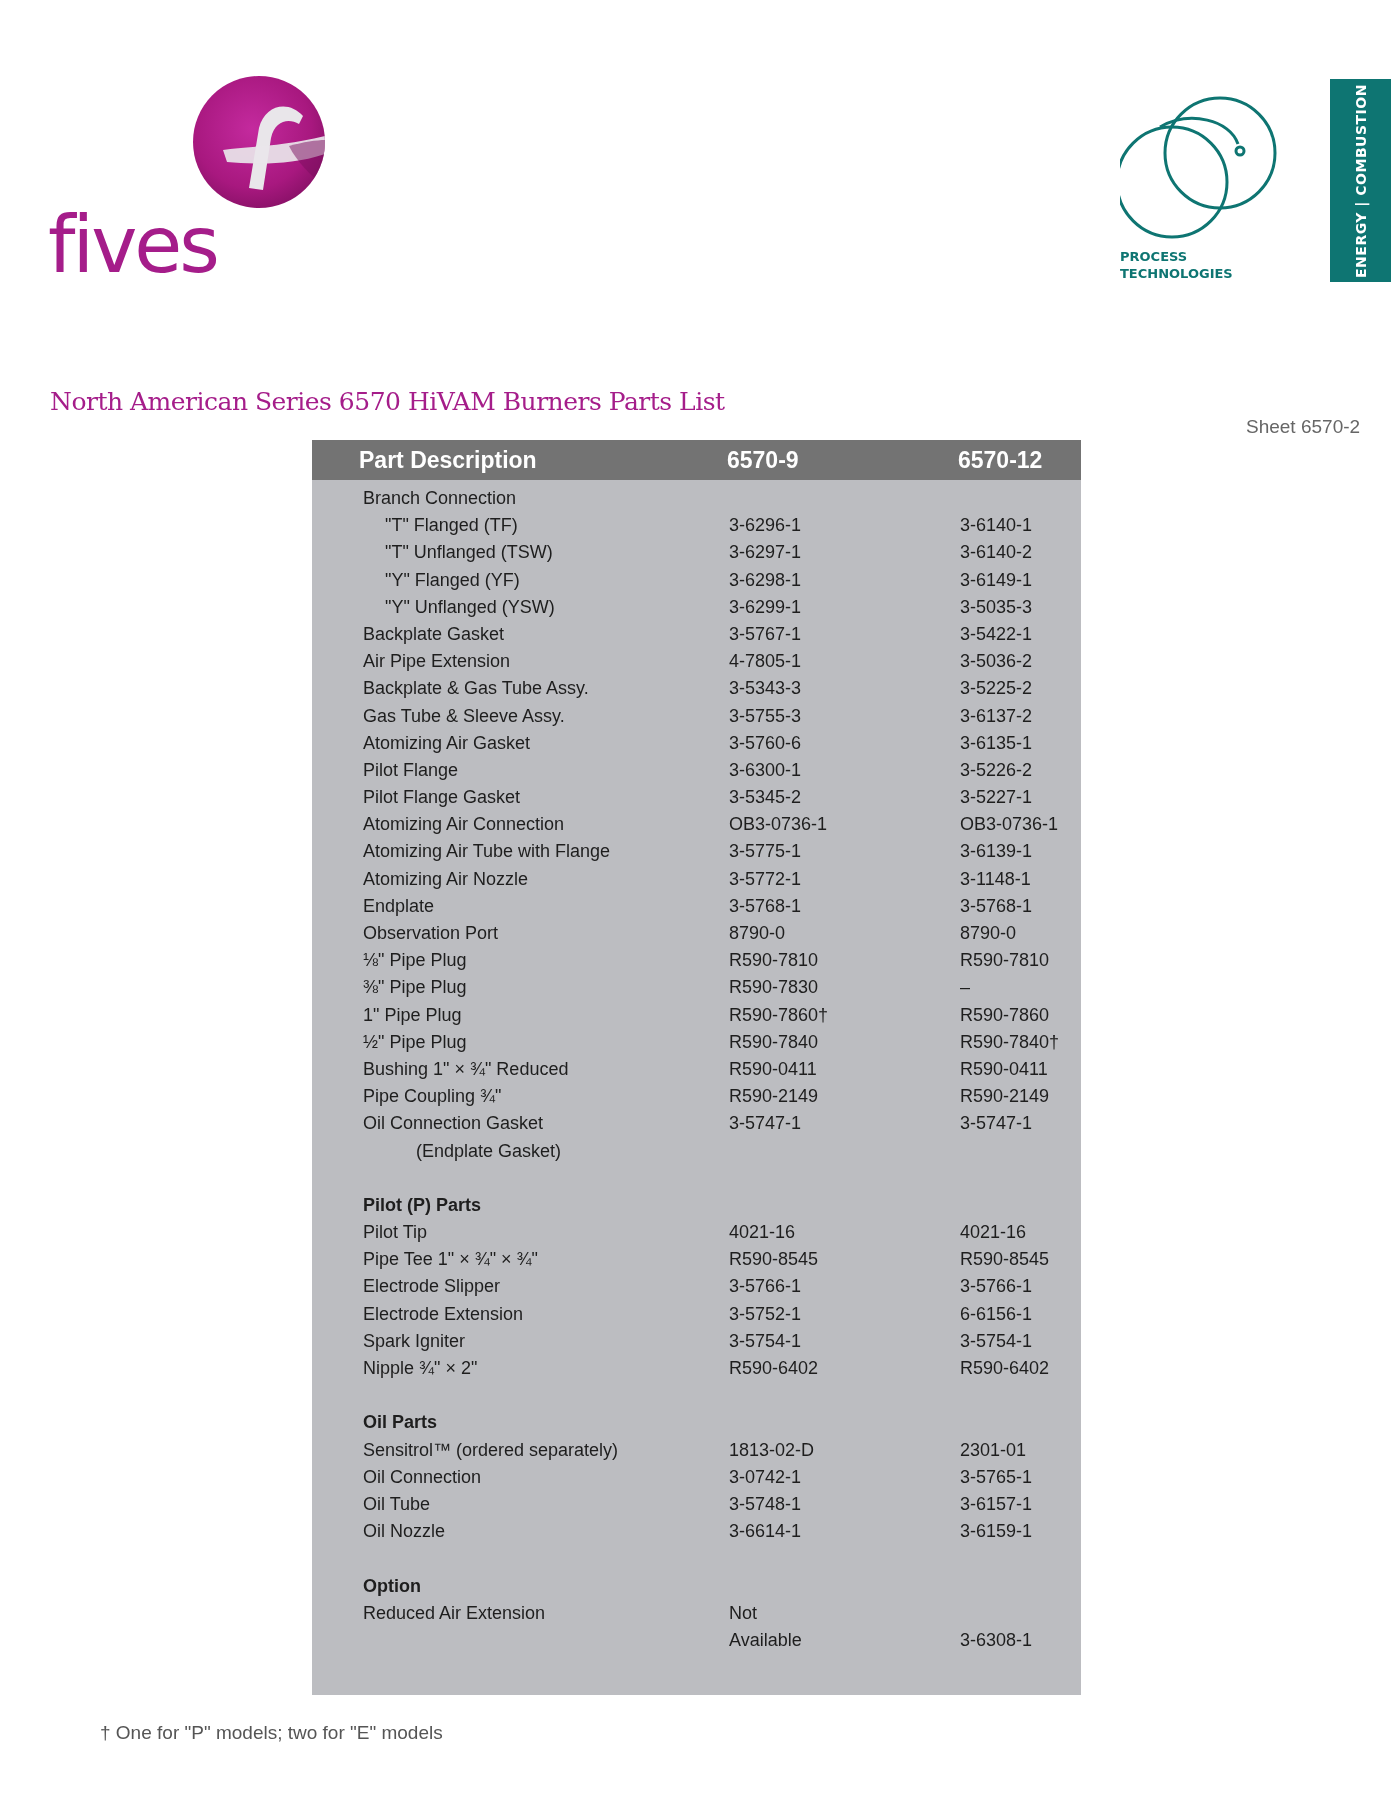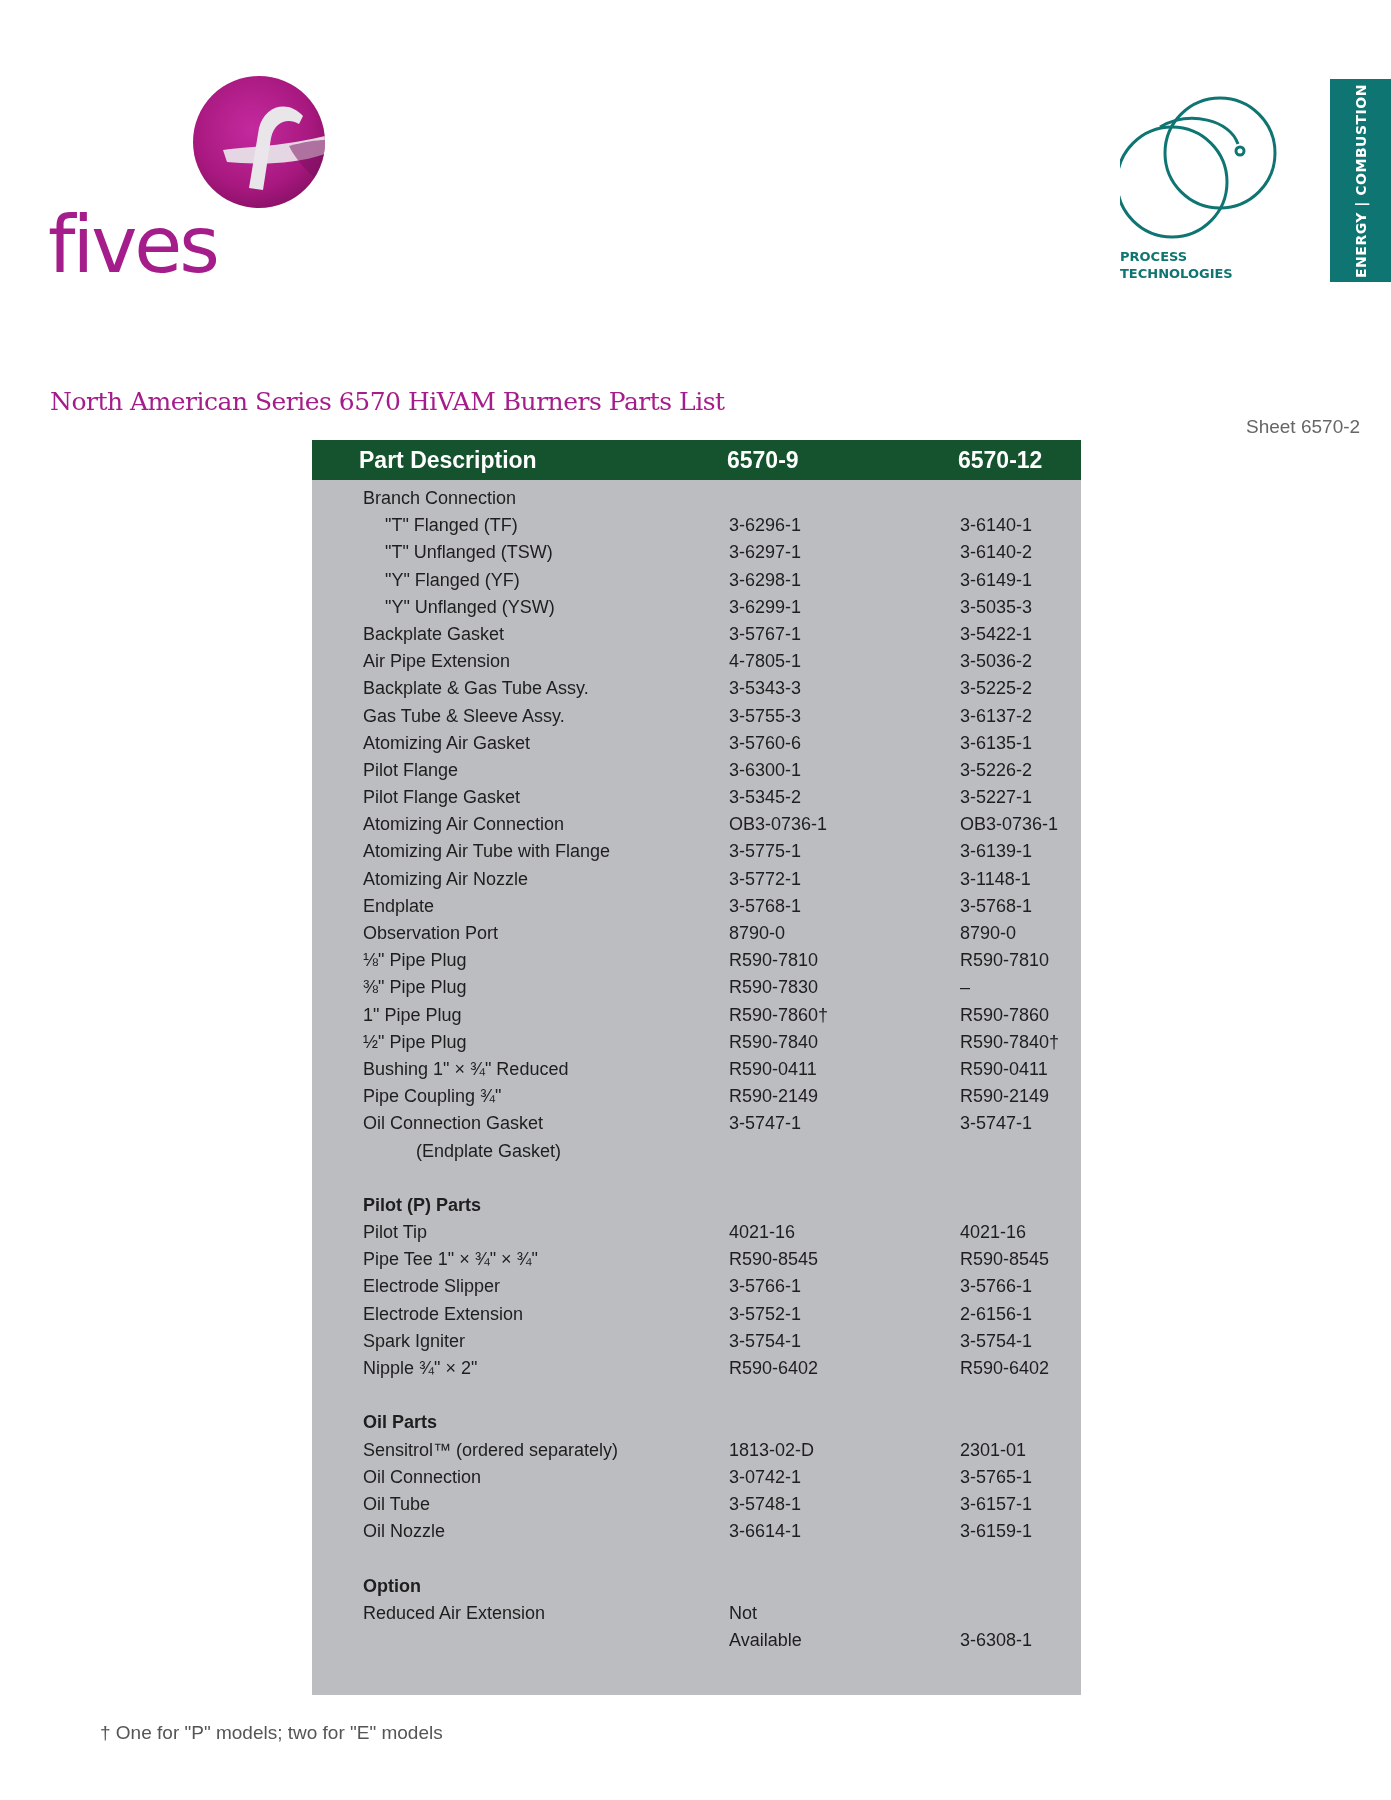--- a/index.html
+++ b/index.html
@@ -13,21 +13,21 @@
 
   .pt { position: absolute; left: 1120px; top: 80px; width: 180px; height: 210px; }
   .pt-label { position: absolute; left: 0; top: 168px; width: 180px; text-align: left; font-size: 13px; font-weight: bold; color: #0e7572; line-height: 17px; }
   .energy-bar { position: absolute; left: 1330px; top: 79px; width: 61px; height: 203px; background: #0e7572; }
   .energy-text { position: absolute; left: 50%; top: 50%; transform: translate(-50%,-50%) rotate(-90deg); white-space: nowrap; color: #ffffff; font-size: 14px; letter-spacing: 0.5px; font-weight: bold; }
 
   .title { position: absolute; left: 50px; top: 370px; font-family: "DejaVu Serif", serif; font-size: 25px; color: #a51d8a; font-weight: normal; letter-spacing: -0.5px; }
   .sheet { position: absolute; left: 1226px; top: 416px; font-family: "Liberation Sans", sans-serif; font-size: 19px; color: #666666; margin-left: 20px; }
 
   .table { position: absolute; left: 312px; top: 440px; width: 769px; height: 1255px; background: #bcbdc1; }
-  .thead { position: absolute; left: 0; top: 0; width: 769px; height: 40px; background: #14532d; color: #ffffff; font-family: "Liberation Sans", sans-serif; font-weight: bold; font-size: 23px; }
+  .thead { position: absolute; left: 0; top: 0; width: 769px; height: 40px; background: #737373; color: #ffffff; font-family: "Liberation Sans", sans-serif; font-weight: bold; font-size: 23px; }
   .thead span { position: absolute; top: 7px; }
   .c1 { left: 47px; } .c2 { left: 415px; } .c3 { left: 646px; }
 
   .rows { position: absolute; left: 0; top: 48px; width: 769px; }
   .row { position: relative; height: 27.2px; font-family: "Liberation Sans", sans-serif; font-size: 18px; color: #1e1e1e; white-space: nowrap; }
   .row span { position: absolute; top: 0; }
   .row .d { left: 51px; }
   .row .d.ind1 { left: 73px; }
   .row .d.ind2 { left: 104px; }
   .row .v1 { left: 417px; }
@@ -220,21 +220,21 @@
         <span class="v2">R590-8545</span>
       </div>
       <div class="row">
         <span class="d">Electrode Slipper</span>
         <span class="v1">3-5766-1</span>
         <span class="v2">3-5766-1</span>
       </div>
       <div class="row">
         <span class="d">Electrode Extension</span>
         <span class="v1">3-5752-1</span>
-        <span class="v2">2-6156-1</span>
+        <span class="v2">6-6156-1</span>
       </div>
       <div class="row">
         <span class="d">Spark Igniter</span>
         <span class="v1">3-5754-1</span>
         <span class="v2">3-5754-1</span>
       </div>
       <div class="row">
         <span class="d">Nipple ¾" × 2"</span>
         <span class="v1">R590-6402</span>
         <span class="v2"> R590-6402</span>

